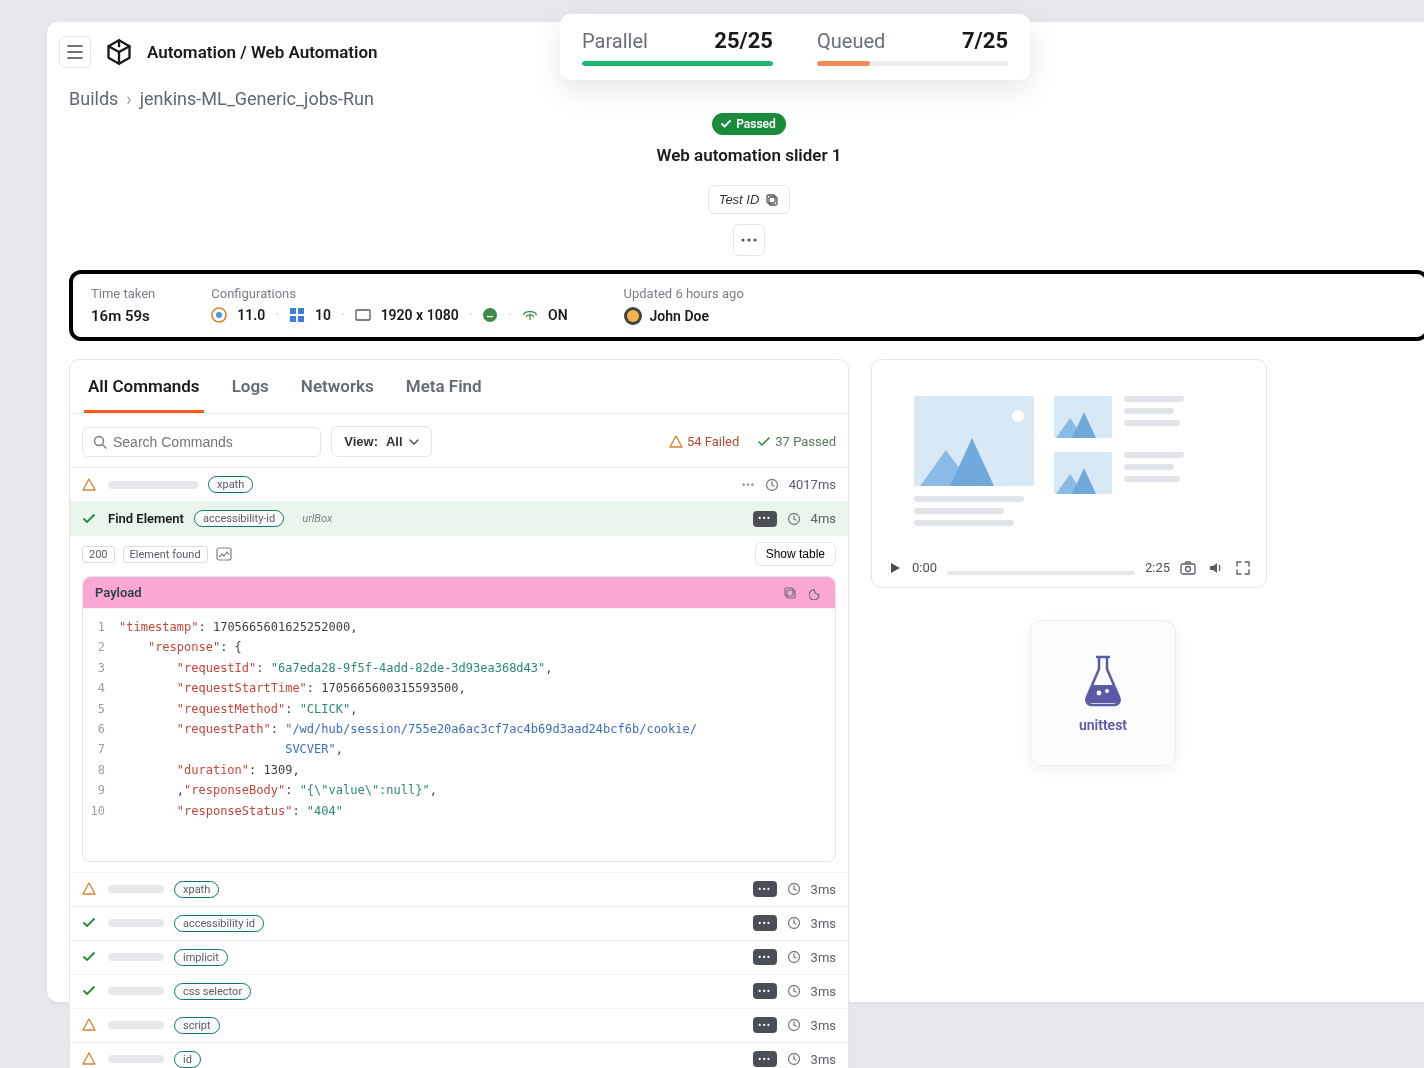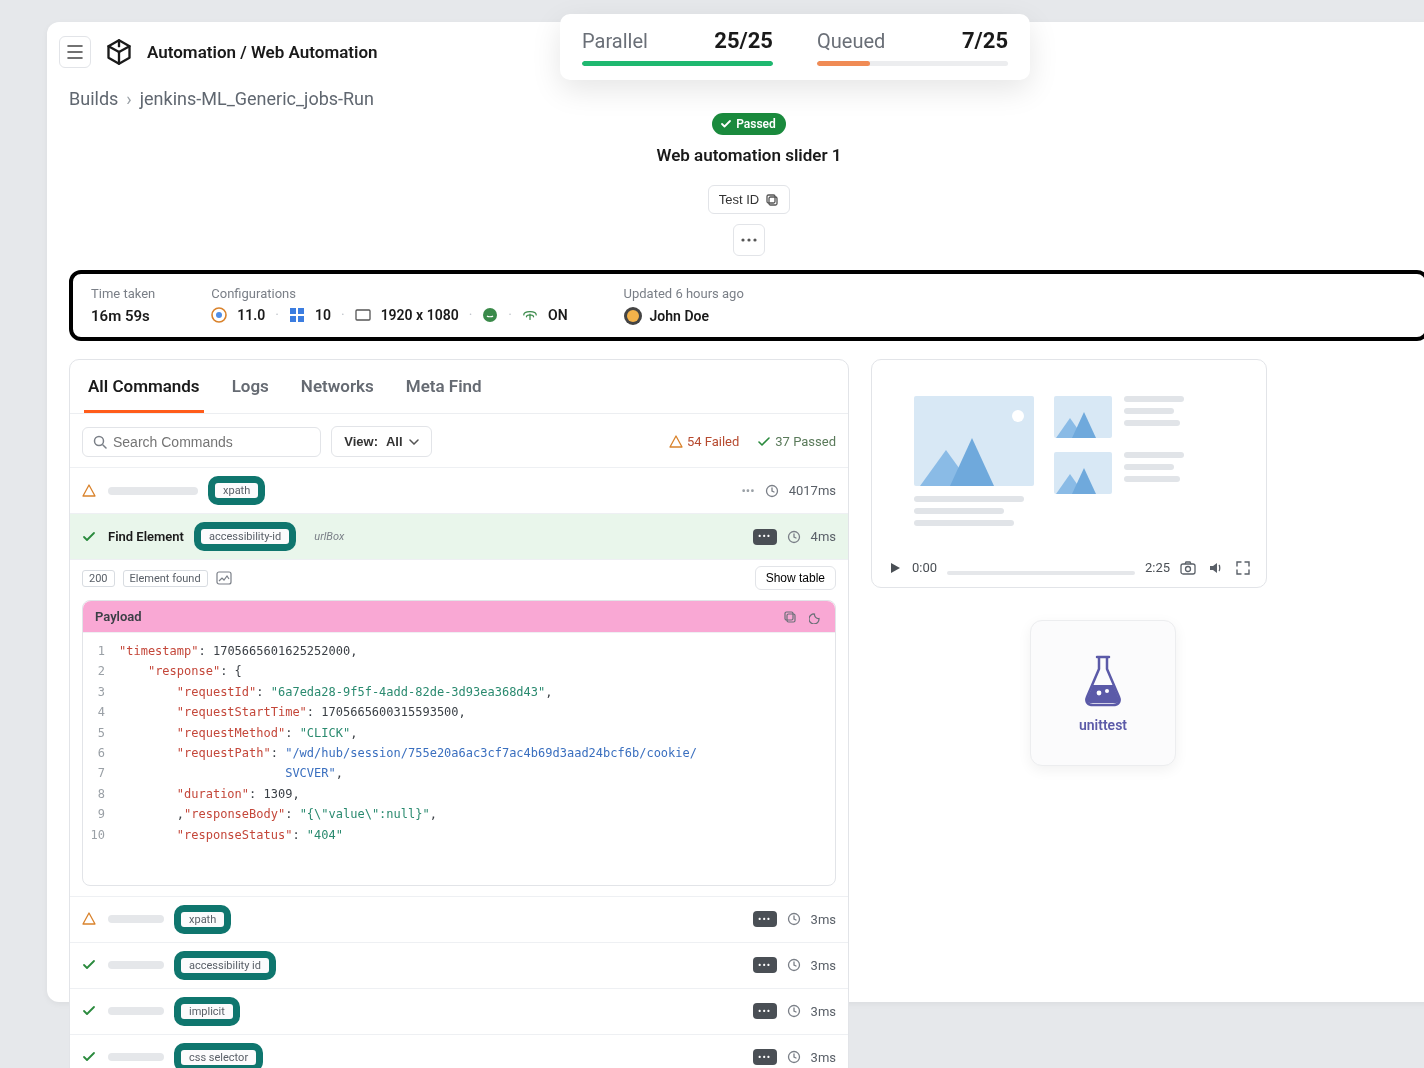--- a/index.html
+++ b/index.html
@@ -68,20 +68,21 @@
   .test-title { font-size: 17px; font-weight: 600; }
   .spacer { flex: 1; }
   .test-id-btn {
     border: 1px solid #e2e4e8;
     border-radius: 6px;
     padding: 6px 10px;
     font-size: 13px;
     display: inline-flex; align-items: center; gap: 6px;
     color: #333;
     background:#fff;
+    font-style:italic;
   }
   .icon-btn {
     width: 32px; height: 32px;
     border: 1px solid #e2e4e8;
     border-radius: 6px;
     display:flex; align-items:center; justify-content:center;
     color:#555;
     background:#fff;
   }
   
@@ -170,21 +171,21 @@
   .cmd-row.ok { background: #e9f6eb; }
   .status-icon { width:16px; text-align:center; }
   .status-icon.ok { color:#2a8a3d; }
   .status-icon.warn { color:#d9822b; }
   .skeleton {
     display:inline-block; height:8px; border-radius:4px; background:#e5e7ea;
   }
   .chip {
     font-size: 11px;
     color: #5a6068;
-    border: 7px solid #0f766e;
+    border: 1px solid #0f766e;
     background:#fbfbfc;
     border-radius: 10px;
     padding: 1px 8px;
   }
   .chip.ital { font-style: italic; border: none; background:none; color:#7a7f87; }
   .cmd-title { font-weight:600; }
   .cmd-right { margin-left:auto; display:flex; align-items:center; gap:10px; color:#5a6068; }
   .dots-badge { width:24px; height:16px; border-radius:4px; background:#4a4f55; color:#fff; font-size:10px; display:flex; align-items:center; justify-content:center; letter-spacing:1px; }
   .dots-light { color:#9aa0a6; }
   .clock-icon { color:#7a7f87; }

